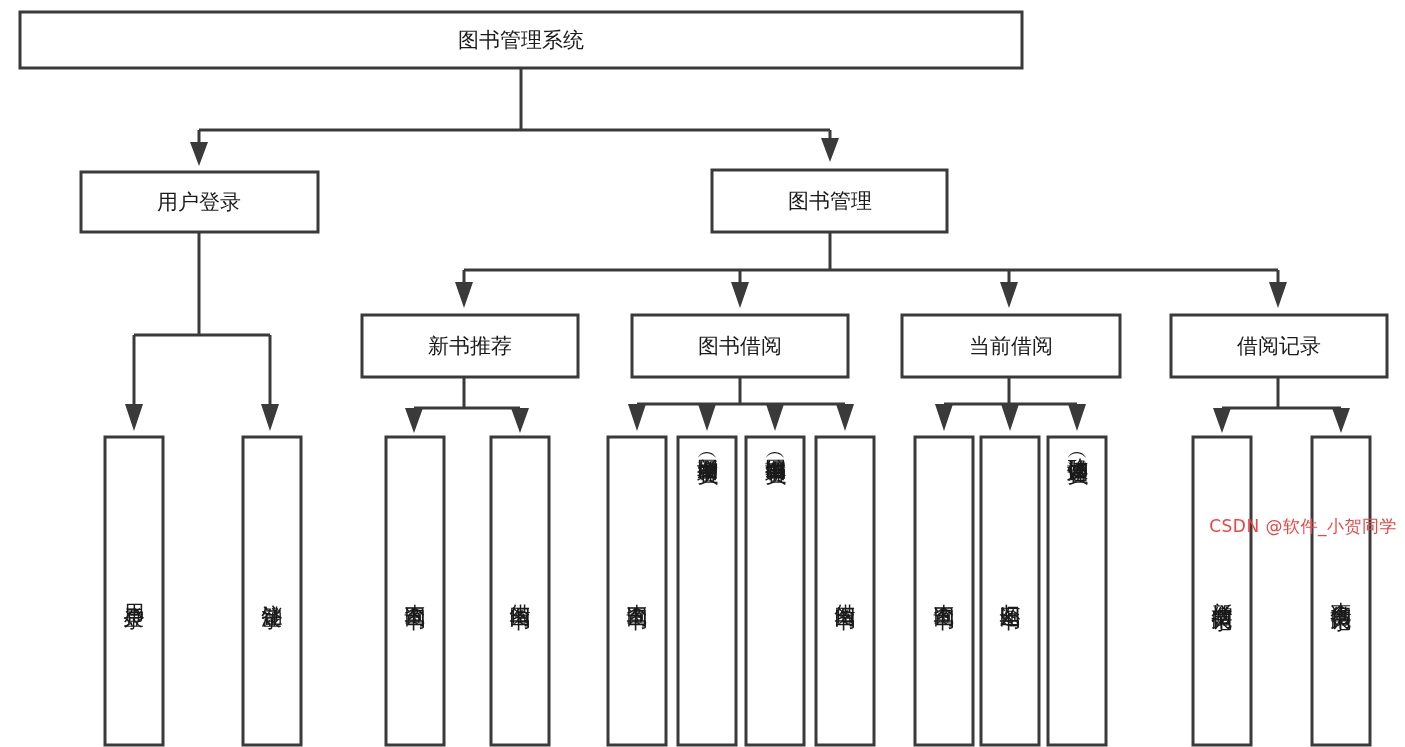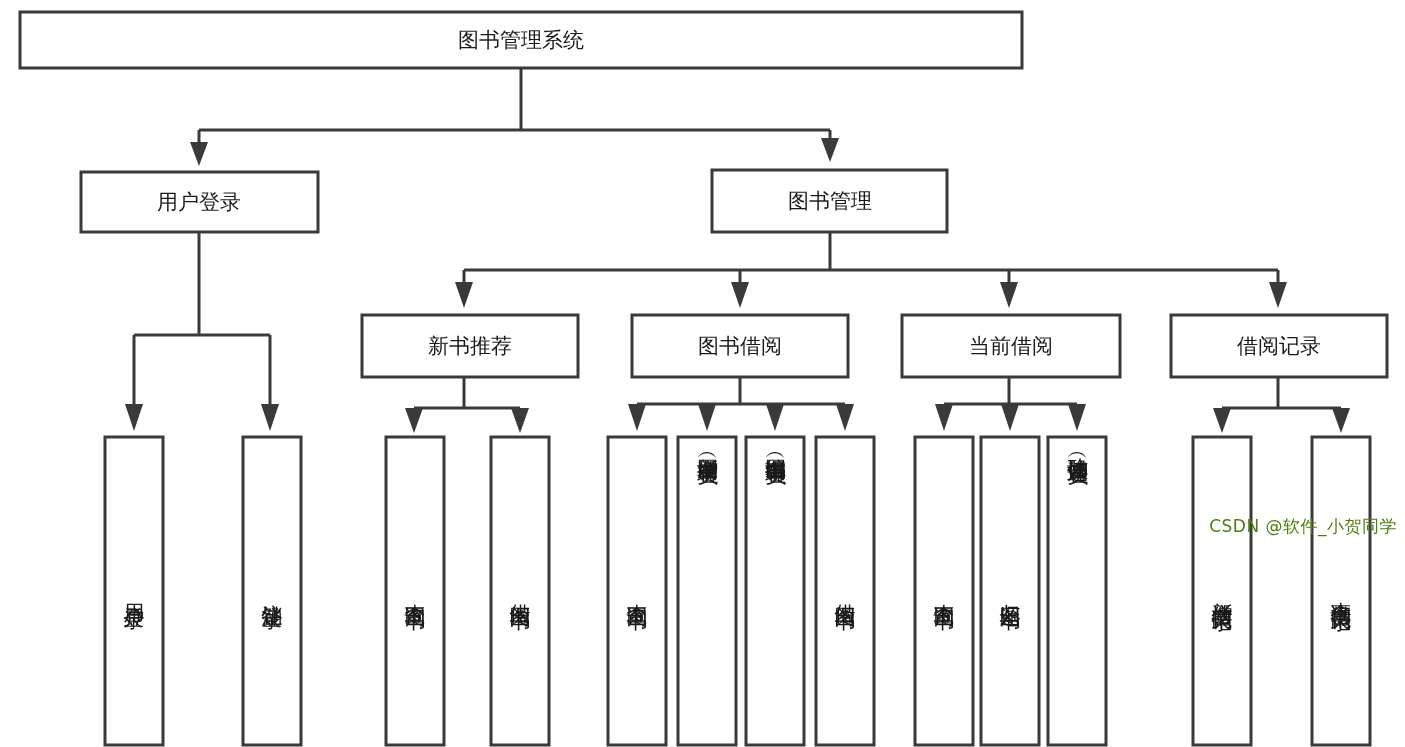--- a/index.html
+++ b/index.html
@@ -5,21 +5,21 @@
   html,body{margin:0;padding:0;background:#ffffff;}
   body{width:1405px;height:747px;overflow:hidden;
        font-family:"DejaVu Sans","Liberation Sans",sans-serif;}
   #diagram-root{position:relative;width:1405px;height:542px;background:#fff;}
   svg#flow{position:absolute;left:0;top:0;width:1405px;height:747px;}
   .box-rect{fill:#ffffff;stroke:#3a3a3a;stroke-width:3;}
   .connector{stroke:#3a3a3a;stroke-width:3;fill:none;stroke-linecap:butt;}
   .arrow-head{fill:#3a3a3a;stroke:none;}
   .box-label{font-family:"DejaVu Sans","Liberation Sans",sans-serif;
              font-size:21px;fill:#1a1a1a;text-anchor:middle;dominant-baseline:middle;}
-  .watermark{position:absolute;right:8px;bottom:4px;font-size:17px;color:#4d7c0f;
+  .watermark{position:absolute;right:8px;bottom:4px;font-size:17px;color:#ef4444;
              font-family:"DejaVu Sans","Liberation Sans",sans-serif;white-space:nowrap;
              letter-spacing:0.5px;}
 </style>
 </head>
 <body>
 
 <div id="diagram-root">
 
   <svg id="flow" viewBox="0 0 1405 747">
 

